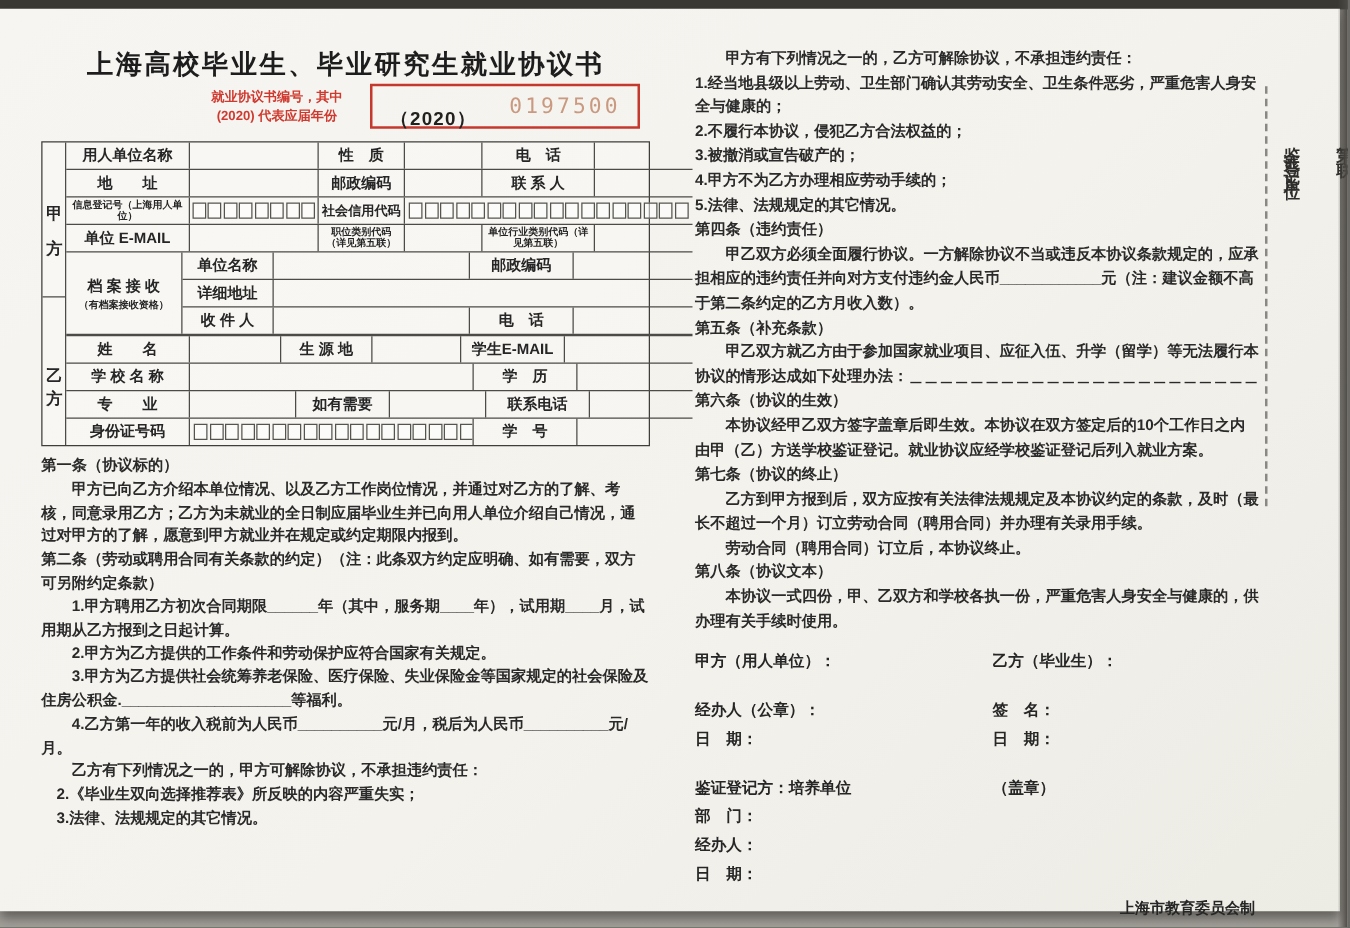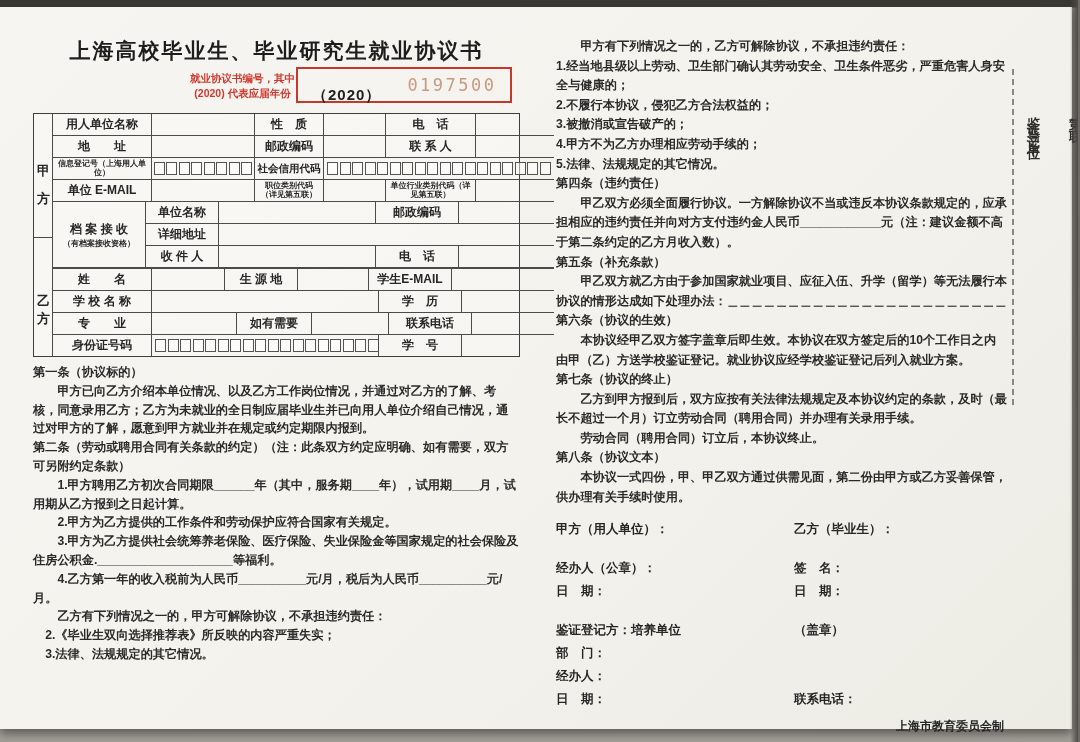--- a/index.html
+++ b/index.html
@@ -8,21 +8,21 @@
     font-family:"Liberation Sans","DejaVu Sans",sans-serif;color:#262626;}
   .photo::after{content:'';position:absolute;right:0;top:0;width:8px;height:100%;
     background:linear-gradient(90deg,rgba(0,0,0,0),#4d4a45);}
   .paper{position:absolute;left:0;top:7px;right:6px;bottom:13px;
     background:linear-gradient(135deg,#f7f5f1 0%,#f4f2ed 55%,#ecebe4 100%);
     box-shadow:0 5px 9px rgba(40,38,34,.55);}
   
   .page-left{position:absolute;left:33px;top:22px;width:487px;}
   .doc-title{text-align:center;font-size:21px;font-weight:700;letter-spacing:2px;color:#1d1d1d;margin:8px 0 2px 0;}
   .serial-row{position:relative;height:42px;margin:2px 0 4px 0;}
-  .serial-note{position:absolute;right:225px;top:4px;text-align:center;color:#cf3a30;font-size:10.5px;font-weight:700;line-height:1.45;}
+  .serial-note{position:absolute;right:246px;top:4px;text-align:center;color:#cf3a30;font-size:10.5px;font-weight:700;line-height:1.45;}
   .serial-box{position:absolute;right:8px;top:0px;width:212px;height:32px;border:2.5px solid #c5382e;
     display:flex;align-items:center;}
   .serial-year{font-size:15px;font-weight:700;color:#23211e;margin-left:14px;letter-spacing:1px;margin-top:20px;}
   .serial-num{font-size:17px;color:#c99a81;letter-spacing:2.5px;margin-left:26px;font-family:"DejaVu Sans Mono",monospace;}
   
   .tbl{display:flex;border:1.6px solid #3f3e3b;font-size:12px;font-weight:700;background:rgba(255,255,255,.25);}
   .party-col{width:26px;display:flex;flex-direction:column;border-right:1px solid #4c4b47;}
   .party{flex:1;display:flex;align-items:center;justify-content:center;
     writing-mode:vertical-rl;text-orientation:upright;letter-spacing:26px;font-size:13px;padding-top:10px;}
   .party.b{border-top:1px solid #4c4b47;letter-spacing:16px;padding-top:6px;}
@@ -260,21 +260,21 @@
         <p class="hd">第四条（违约责任）</p>
         <p class="ind">甲乙双方必须全面履行协议。一方解除协议不当或违反本协议条款规定的，应承担相应的违约责任并向对方支付违约金人民币____________元（注：建议金额不高于第二条约定的乙方月收入数）。</p>
         <p class="hd">第五条（补充条款）</p>
         <p class="ind">甲乙双方就乙方由于参加国家就业项目、应征入伍、升学（留学）等无法履行本协议的情形达成如下处理办法：＿＿＿＿＿＿＿＿＿＿＿＿＿＿＿＿＿＿＿＿＿＿＿</p>
         <p class="hd">第六条（协议的生效）</p>
         <p class="ind">本协议经甲乙双方签字盖章后即生效。本协议在双方签定后的10个工作日之内由甲（乙）方送学校鉴证登记。就业协议应经学校鉴证登记后列入就业方案。</p>
         <p class="hd">第七条（协议的终止）</p>
         <p class="ind">乙方到甲方报到后，双方应按有关法律法规规定及本协议约定的条款，及时（最长不超过一个月）订立劳动合同（聘用合同）并办理有关录用手续。</p>
         <p class="ind">劳动合同（聘用合同）订立后，本协议终止。</p>
         <p class="hd">第八条（协议文本）</p>
-        <p class="ind">本协议一式四份，甲、甲乙双方通过供需见面，第二份由甲方或乙方妥善保管，供办理有关手续时使用。</p>
+        <p class="ind">本协议一式四份，甲、乙双方和学校各执一份，严重危害人身安全与健康的，供办理有关手续时使用。</p>
       </div>
 
       <div class="sig">
         <div class="sig-row mt-md">
           <span class="l">甲方（用人单位）：</span>
           <span class="r">乙方（毕业生）：</span>
         </div>
         <div class="sig-row mt-lg">
           <span class="l">经办人（公章）：</span>
           <span class="r">签　名：</span>
@@ -288,21 +288,20 @@
           <span class="r">（盖章）</span>
         </div>
         <div class="sig-row mt-sm">
           <span class="l">部　门：</span>
         </div>
         <div class="sig-row mt-sm">
           <span class="l">经办人：</span>
         </div>
         <div class="sig-row mt-sm">
           <span class="l">日　期：</span>
-          <span class="r">联系电话：</span>
         </div>
       </div>
 
       <div class="doc-footer">上海市教育委员会制</div>
     </div>
 
     <div class="side-sep"></div>
     <div class="side-tab">
       <span>第一联</span>
       <span>鉴证登记单位</span>

